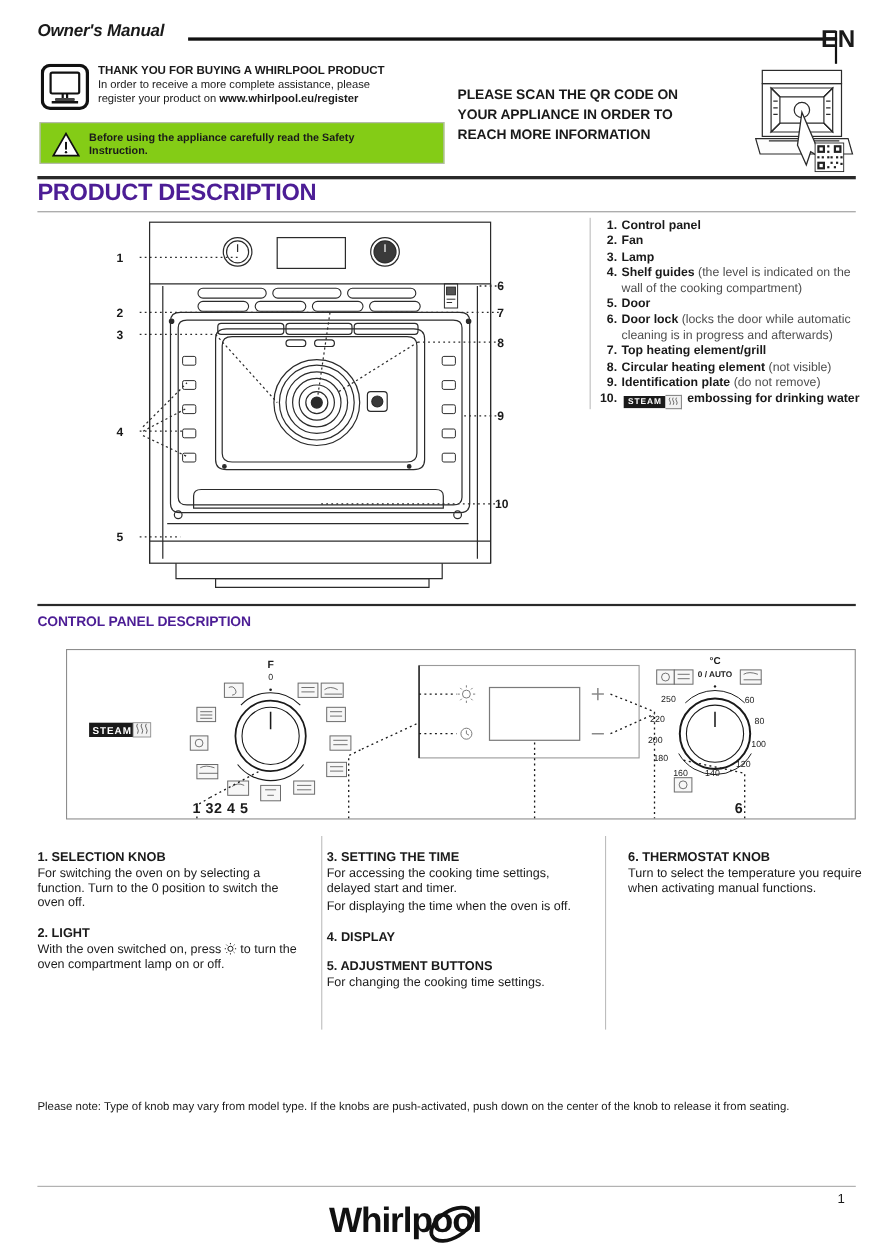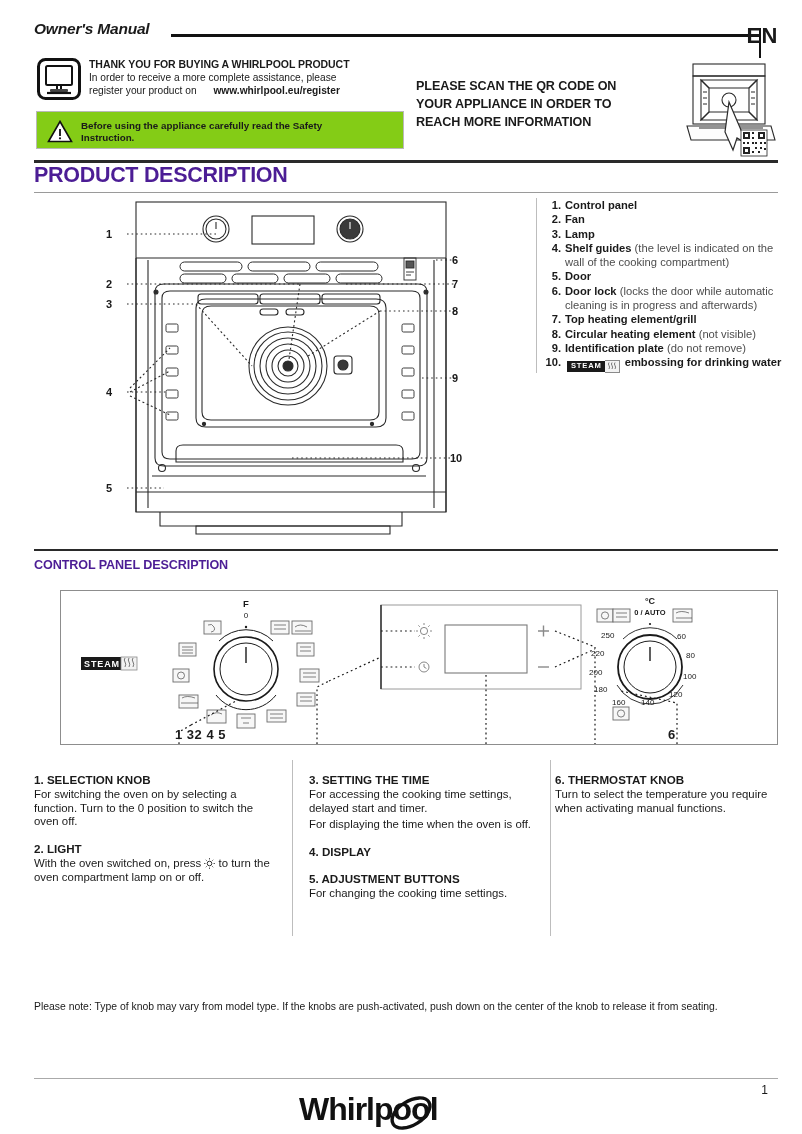--- a/index.html
+++ b/index.html
@@ -79,21 +79,21 @@
     letter-spacing: -0.05px;
   }
   .thankyou-body {
     position: absolute;
     left: 55px;
     top: 52px;
     width: 320px;
     font-size: 10.2px;
     line-height: 12.5px;
   }
-  .thankyou-body b { font-weight: bold; margin-left: 14px; }
+  .thankyou-body b { font-weight: bold; }
 
   .safety-box {
     position: absolute;
     left: 2px;
     top: 91px;
     width: 368px;
     height: 38px;
     background: #84cc16;
     border: 1px solid #b9b9b9;
     box-sizing: border-box;
@@ -274,22 +274,22 @@
     width: 744px;
     height: 200px;
   }
   .desc-col {
     position: absolute;
     top: 0;
     font-size: 11.4px;
     line-height: 13.8px;
   }
   .desc-col.c1 { left: 0px;   width: 240px; }
-  .desc-col.c2 { left: 258px; width: 228px; padding-left: 16px; border-left: 1px solid #bdbdbd; min-height: 176px; }
-  .desc-col.c3 { left: 516px; width: 228px; padding-left: 4px; border-left: 1px solid #bdbdbd; min-height: 176px; }
+  .desc-col.c2 { left: 258px; width: 228px; padding-left: 4px; border-left: 1px solid #bdbdbd; min-height: 176px; }
+  .desc-col.c3 { left: 516px; width: 228px; padding-left: 20px; border-left: 1px solid #bdbdbd; min-height: 176px; }
   .desc-h {
     font-weight: bold;
     font-size: 11.6px;
     margin: 13px 0 1px 0;
   }
   .desc-p {
     margin: 0 0 3px 0;
   }
 
   .bulb-glyph {

